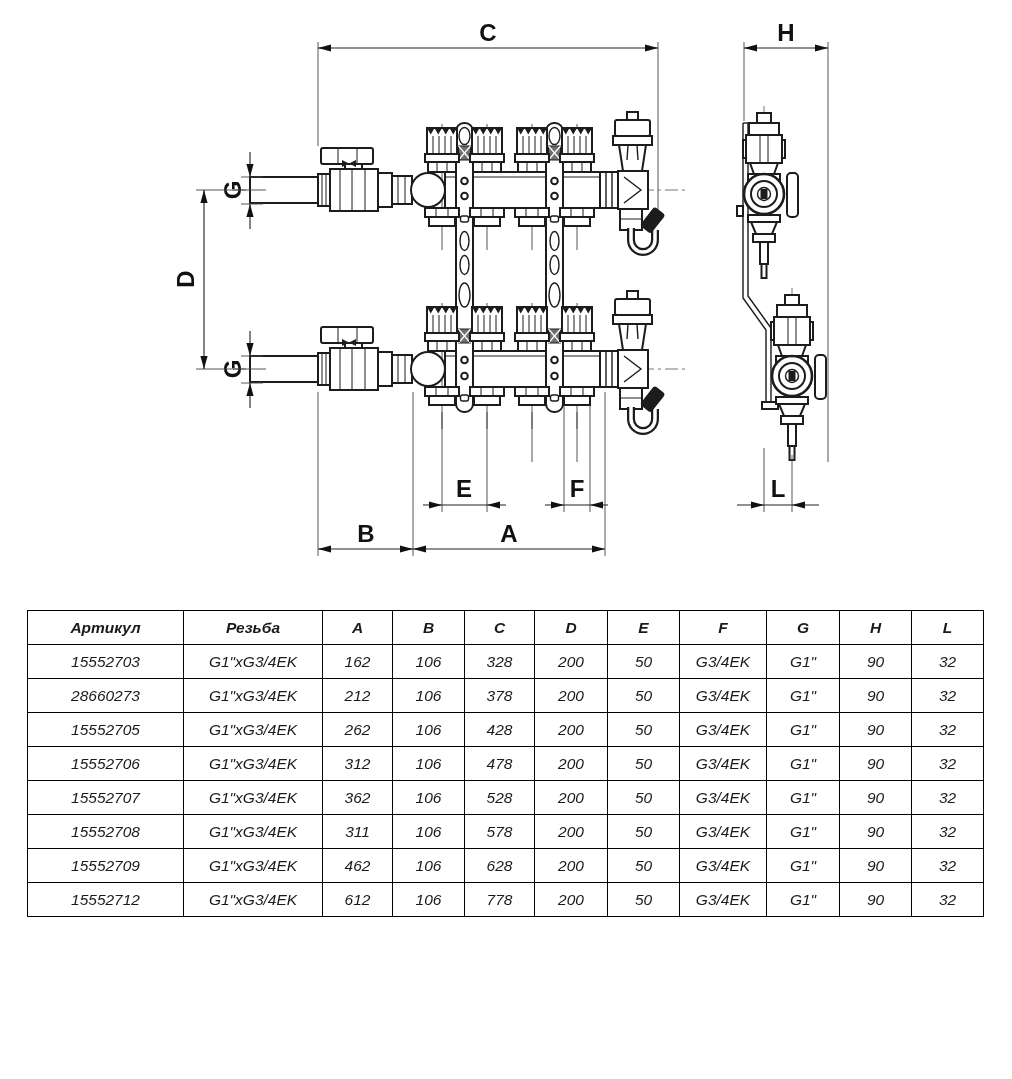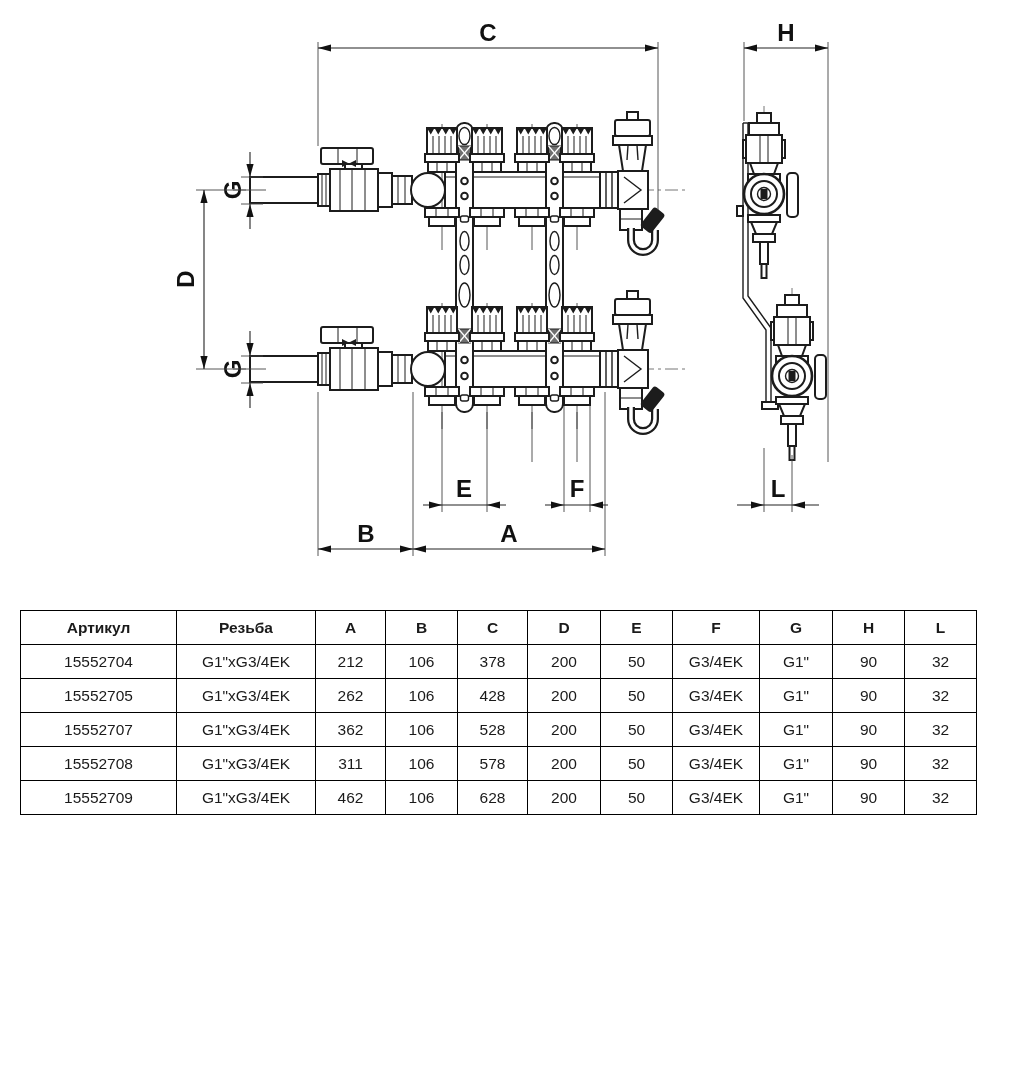--- a/index.html
+++ b/index.html
@@ -15,21 +15,21 @@
   .cline{stroke:#666;stroke-width:0.9;stroke-dasharray:13 4 3 4;fill:none;}
   .dim{stroke:#222;stroke-width:1.1;fill:none;}
   .ext{stroke:#444;stroke-width:0.9;fill:none;}
   .dimarrow{fill:#111;stroke:none;}
   .dimlabel{font-family:"Liberation Sans",sans-serif;font-weight:bold;font-size:24px;fill:#111;text-anchor:middle;}
   .hatchbox{fill:#6f6f6f;stroke:#1c1c1c;stroke-width:1;}
   .hx{stroke:#fff;stroke-width:1.2;}
   .tube-outer{fill:none;stroke:#1c1c1c;stroke-width:8;}
   .tube-inner{fill:none;stroke:#fff;stroke-width:3.5;}
   
-  .table-wrap{margin:10px 0 0 20px;}
+  .table-wrap{margin:10px 0 0 27px;font-style:italic;}
   table.spec{border-collapse:collapse;table-layout:fixed;width:956px;}
   table.spec th,table.spec td{
     border:1px solid #000;
     height:33px;
     text-align:center;
     vertical-align:middle;
     font-size:15.5px;
     padding:0 2px;
     white-space:nowrap;
     overflow:hidden;
@@ -312,21 +312,34 @@
           <th>D</th>
           <th>E</th>
           <th>F</th>
           <th>G</th>
           <th>H</th>
           <th>L</th>
         </tr>
     </thead>
     <tbody>
         <tr>
-          <td>15552704</td>
+          <td>15552703</td>
+          <td>G1"xG3/4EK</td>
+          <td>162</td>
+          <td>106</td>
+          <td>328</td>
+          <td>200</td>
+          <td>50</td>
+          <td>G3/4EK</td>
+          <td>G1"</td>
+          <td>90</td>
+          <td>32</td>
+        </tr>
+        <tr>
+          <td>28660273</td>
           <td>G1"xG3/4EK</td>
           <td>212</td>
           <td>106</td>
           <td>378</td>
           <td>200</td>
           <td>50</td>
           <td>G3/4EK</td>
           <td>G1"</td>
           <td>90</td>
           <td>32</td>
@@ -338,20 +351,33 @@
           <td>106</td>
           <td>428</td>
           <td>200</td>
           <td>50</td>
           <td>G3/4EK</td>
           <td>G1"</td>
           <td>90</td>
           <td>32</td>
         </tr>
         <tr>
+          <td>15552706</td>
+          <td>G1"xG3/4EK</td>
+          <td>312</td>
+          <td>106</td>
+          <td>478</td>
+          <td>200</td>
+          <td>50</td>
+          <td>G3/4EK</td>
+          <td>G1"</td>
+          <td>90</td>
+          <td>32</td>
+        </tr>
+        <tr>
           <td>15552707</td>
           <td>G1"xG3/4EK</td>
           <td>362</td>
           <td>106</td>
           <td>528</td>
           <td>200</td>
           <td>50</td>
           <td>G3/4EK</td>
           <td>G1"</td>
           <td>90</td>
@@ -369,20 +395,33 @@
           <td>G1"</td>
           <td>90</td>
           <td>32</td>
         </tr>
         <tr>
           <td>15552709</td>
           <td>G1"xG3/4EK</td>
           <td>462</td>
           <td>106</td>
           <td>628</td>
+          <td>200</td>
+          <td>50</td>
+          <td>G3/4EK</td>
+          <td>G1"</td>
+          <td>90</td>
+          <td>32</td>
+        </tr>
+        <tr>
+          <td>15552712</td>
+          <td>G1"xG3/4EK</td>
+          <td>612</td>
+          <td>106</td>
+          <td>778</td>
           <td>200</td>
           <td>50</td>
           <td>G3/4EK</td>
           <td>G1"</td>
           <td>90</td>
           <td>32</td>
         </tr>
       </tbody>
   </table>
 </div>

